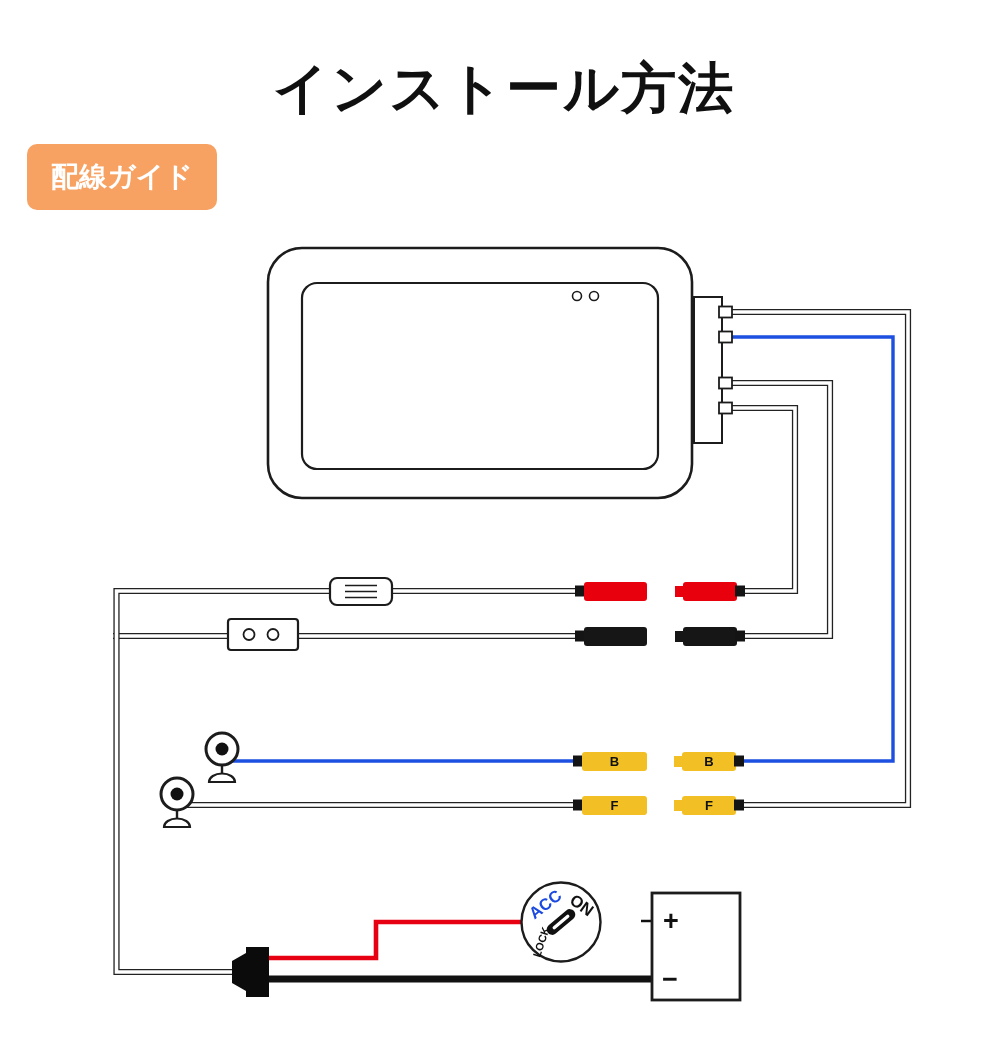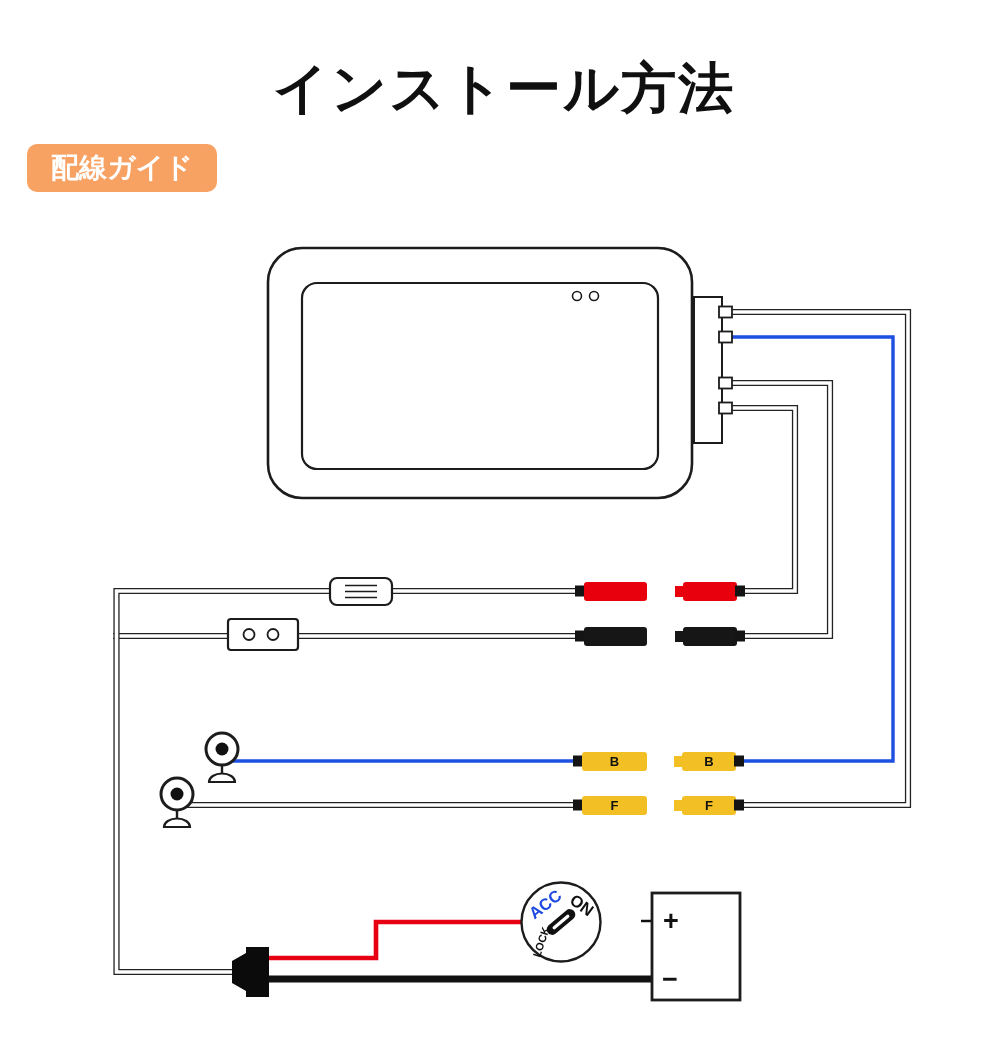--- a/index.html
+++ b/index.html
@@ -9,21 +9,21 @@
   }
   .page{position:absolute;inset:0;width:1008px;height:1056px;overflow:hidden;}
   .page-title{
     position:absolute;top:52px;left:0;width:100%;
     text-align:center;margin:0;
     font-size:55px;font-weight:900;color:#101010;letter-spacing:2px;
     font-family:"Liberation Sans", sans-serif;
   }
   .guide-badge{
     position:absolute;top:144px;left:27px;
-    padding:7px 24px;border-radius:10px;
+    padding:16px 24px;border-radius:10px;
     font-size:28px;font-weight:700;line-height:34px;
     color:#fff;background:#F7A263;
   }
   svg.diagram{position:absolute;top:0;left:0;}
   svg text{font-family:"Liberation Sans", sans-serif;}
   .cable-outer{fill:none;stroke:#222222;stroke-width:6.2;stroke-linecap:butt;stroke-linejoin:miter;}
   .cable-core{fill:none;stroke:#ffffff;stroke-width:3.6;stroke-linecap:butt;stroke-linejoin:miter;}
   .wire-blue{fill:none;stroke-width:3.4;stroke-linecap:butt;stroke-linejoin:miter;}
   .wire-red{fill:none;stroke-width:4.6;stroke-linecap:butt;stroke-linejoin:miter;}
   .wire-black{fill:none;stroke-width:7;stroke-linecap:butt;}

